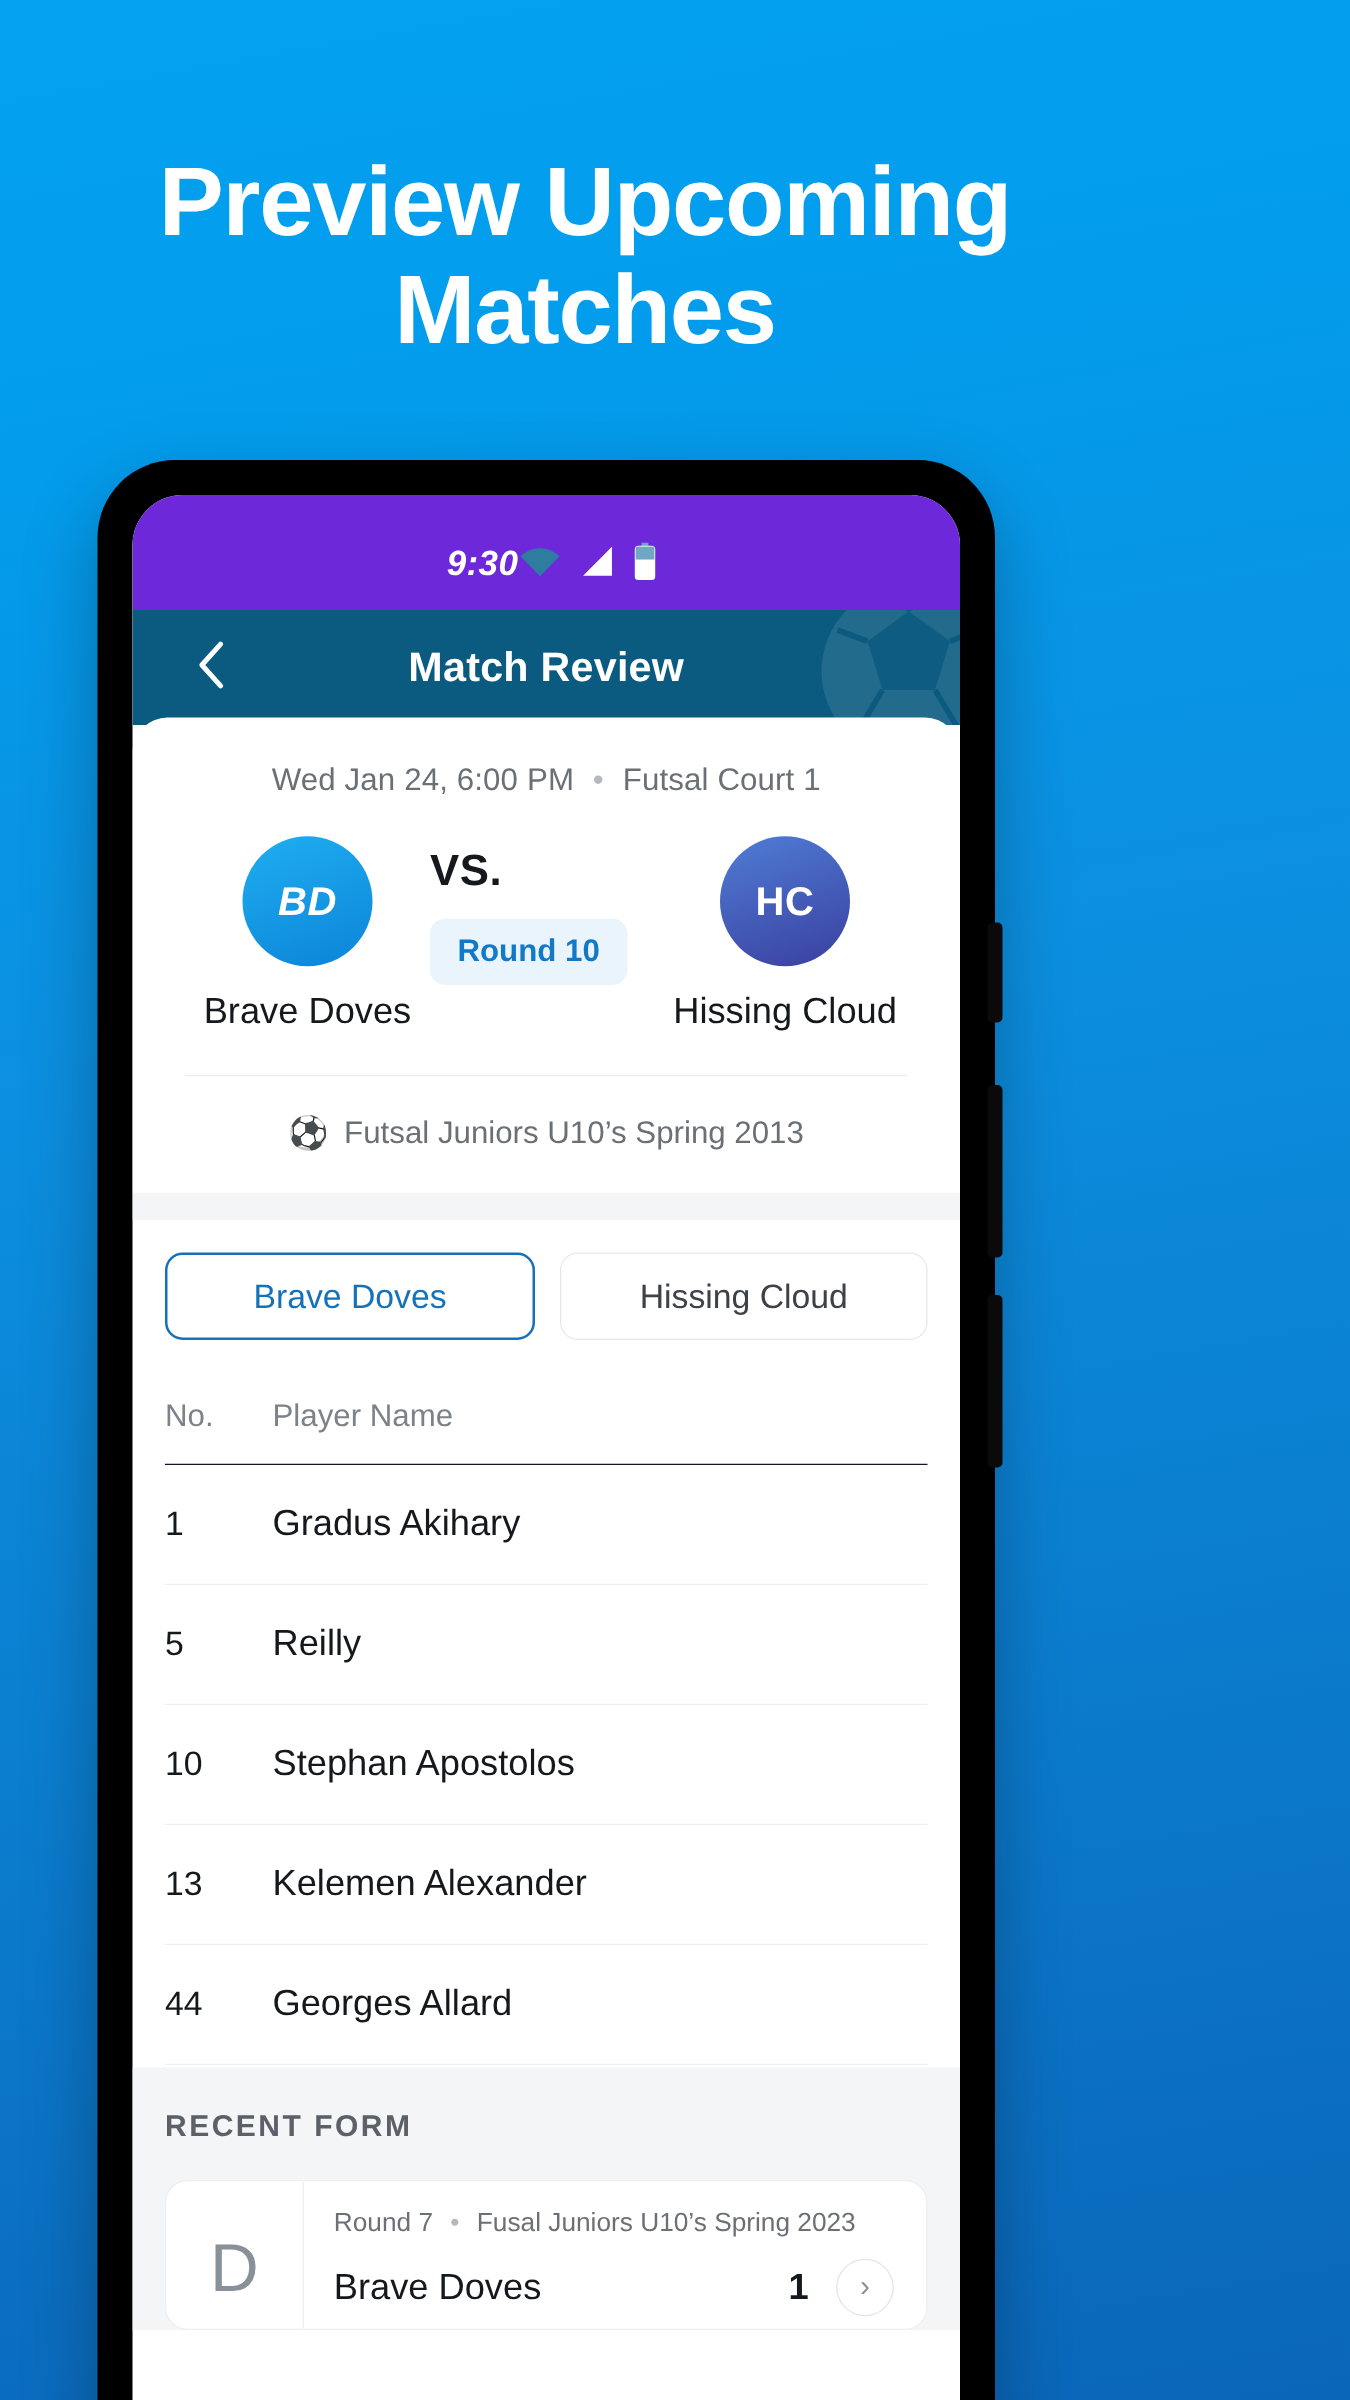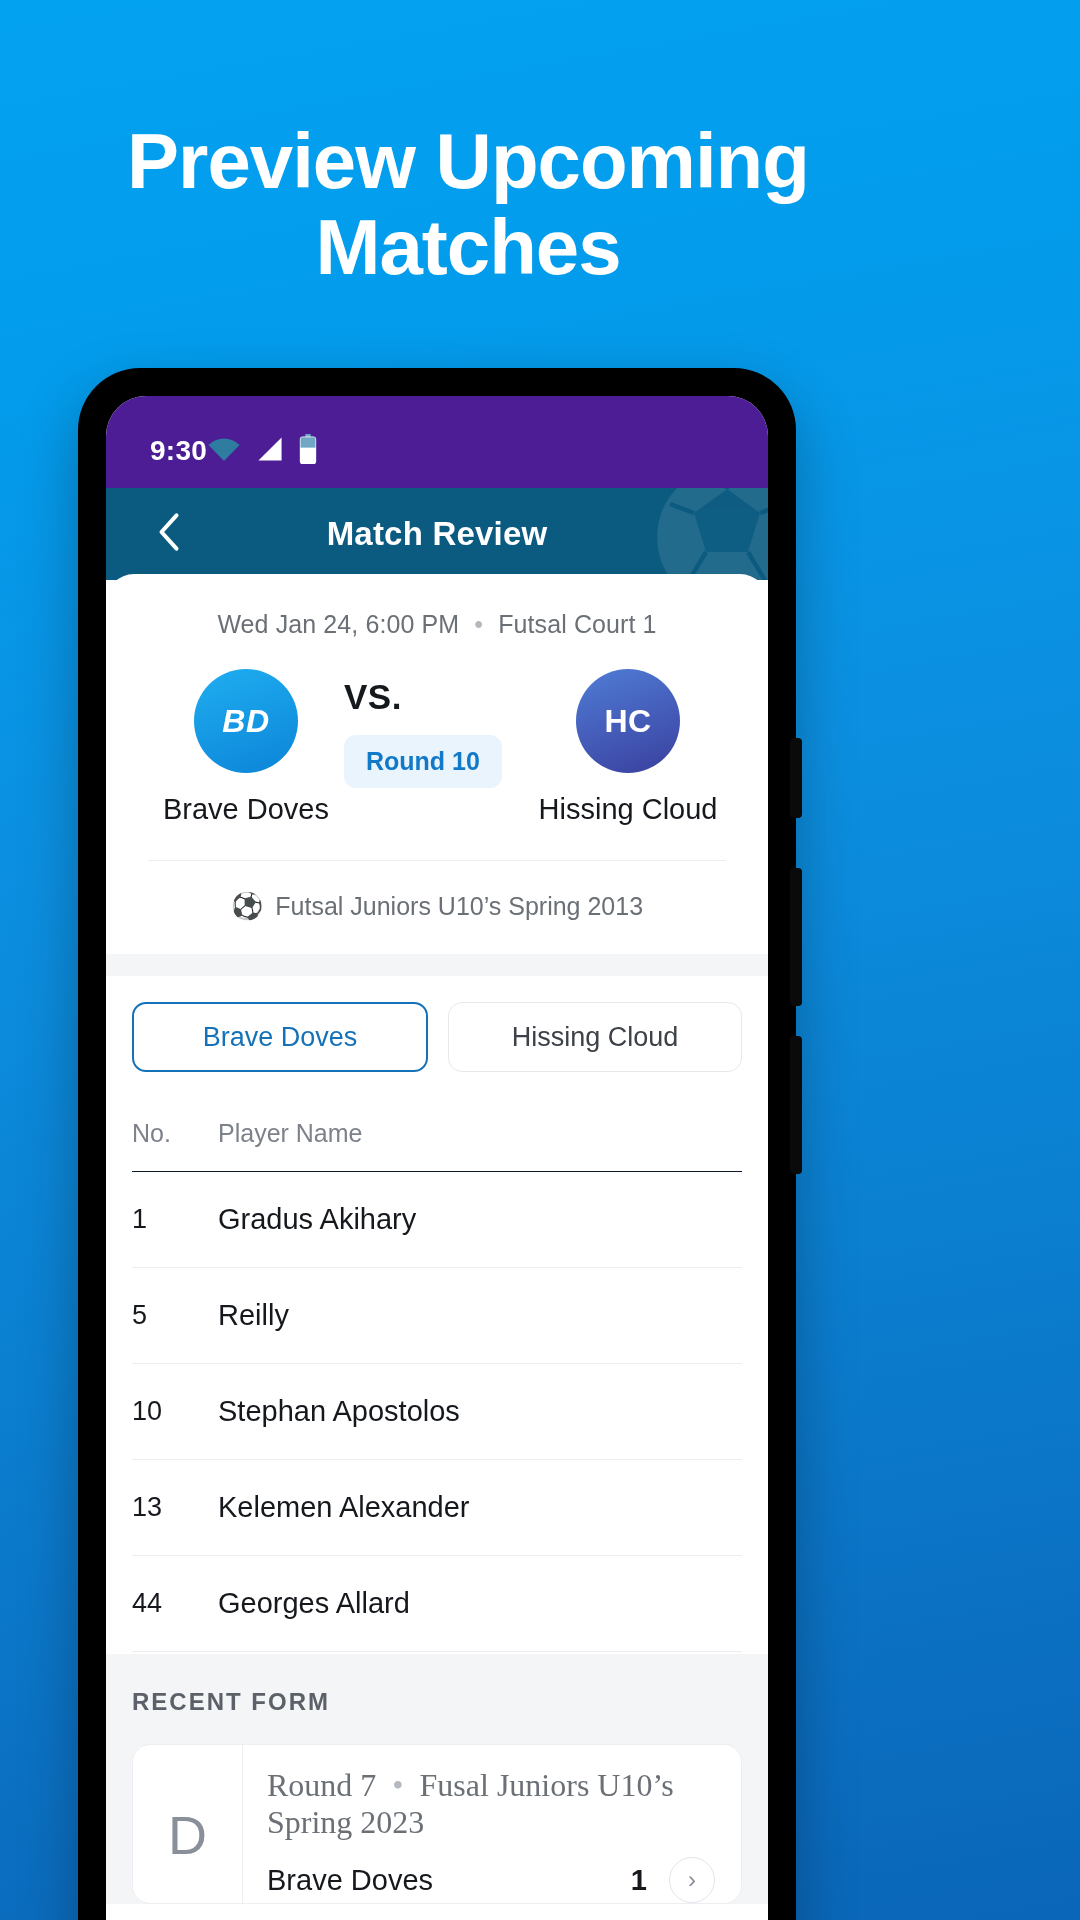--- a/index.html
+++ b/index.html
@@ -35,23 +35,23 @@
 
   .screen {
     width:662px; height:1572px;
     background:#ffffff;
     border-radius:40px 40px 0 0;
     overflow:hidden; position:relative;
   }
 
   
   .statusbar {
-    height:92px; background:#4c1d95;
-    display:flex; align-items:center; justify-content:flex-start;
-    padding:18px 36px 0 44px; color:#ffffff;
+    height:92px; background:#6d28d9;
+    display:flex; align-items:center; justify-content:center;
+    padding:18px 36px 0 44px; color:#ffffff;font-style:italic;
   }
   .clock { font-size:28px; font-weight:bold; letter-spacing:.3px; }
   .sysicons { display:flex; align-items:center; gap:14px; }
 
   
   .appbar {
     height:92px; background:#0B5B80; position:relative;
     display:flex; align-items:center; padding:0 40px;
     overflow:hidden;
   }
@@ -139,21 +139,21 @@
     margin-top:28px; background:#ffffff; border:1px solid #eceef1;
     border-radius:18px; display:flex; align-items:stretch; min-height:120px;
     overflow:hidden;
   }
   .form-grade {
     width:110px; display:flex; align-items:center; justify-content:center;
     font-size:54px; color:#8a9099; border-right:1px solid #eceef1;
     padding-top:22px;
   }
   .form-body { flex:1; padding:22px 20px 0 24px; }
-  .form-meta { font-size:32px; color:#6b7076;font-family:Liberation Serif, serif; }
+  .form-meta { font-size:21px; color:#6b7076; }
   .form-teamline { display:flex; align-items:center; margin-top:16px; }
   .form-team { flex:1; font-size:29px; color:#15181c; }
   .form-score { font-size:29px; font-weight:bold; color:#15181c; padding-right:22px; }
   .chev-circle {
     width:46px; height:46px; border-radius:50%; border:1px solid #e1e4e8;
     display:flex; align-items:center; justify-content:center; color:#8a9099;
     font-size:24px; margin-right:6px;
   }
 </style>
 </head>

